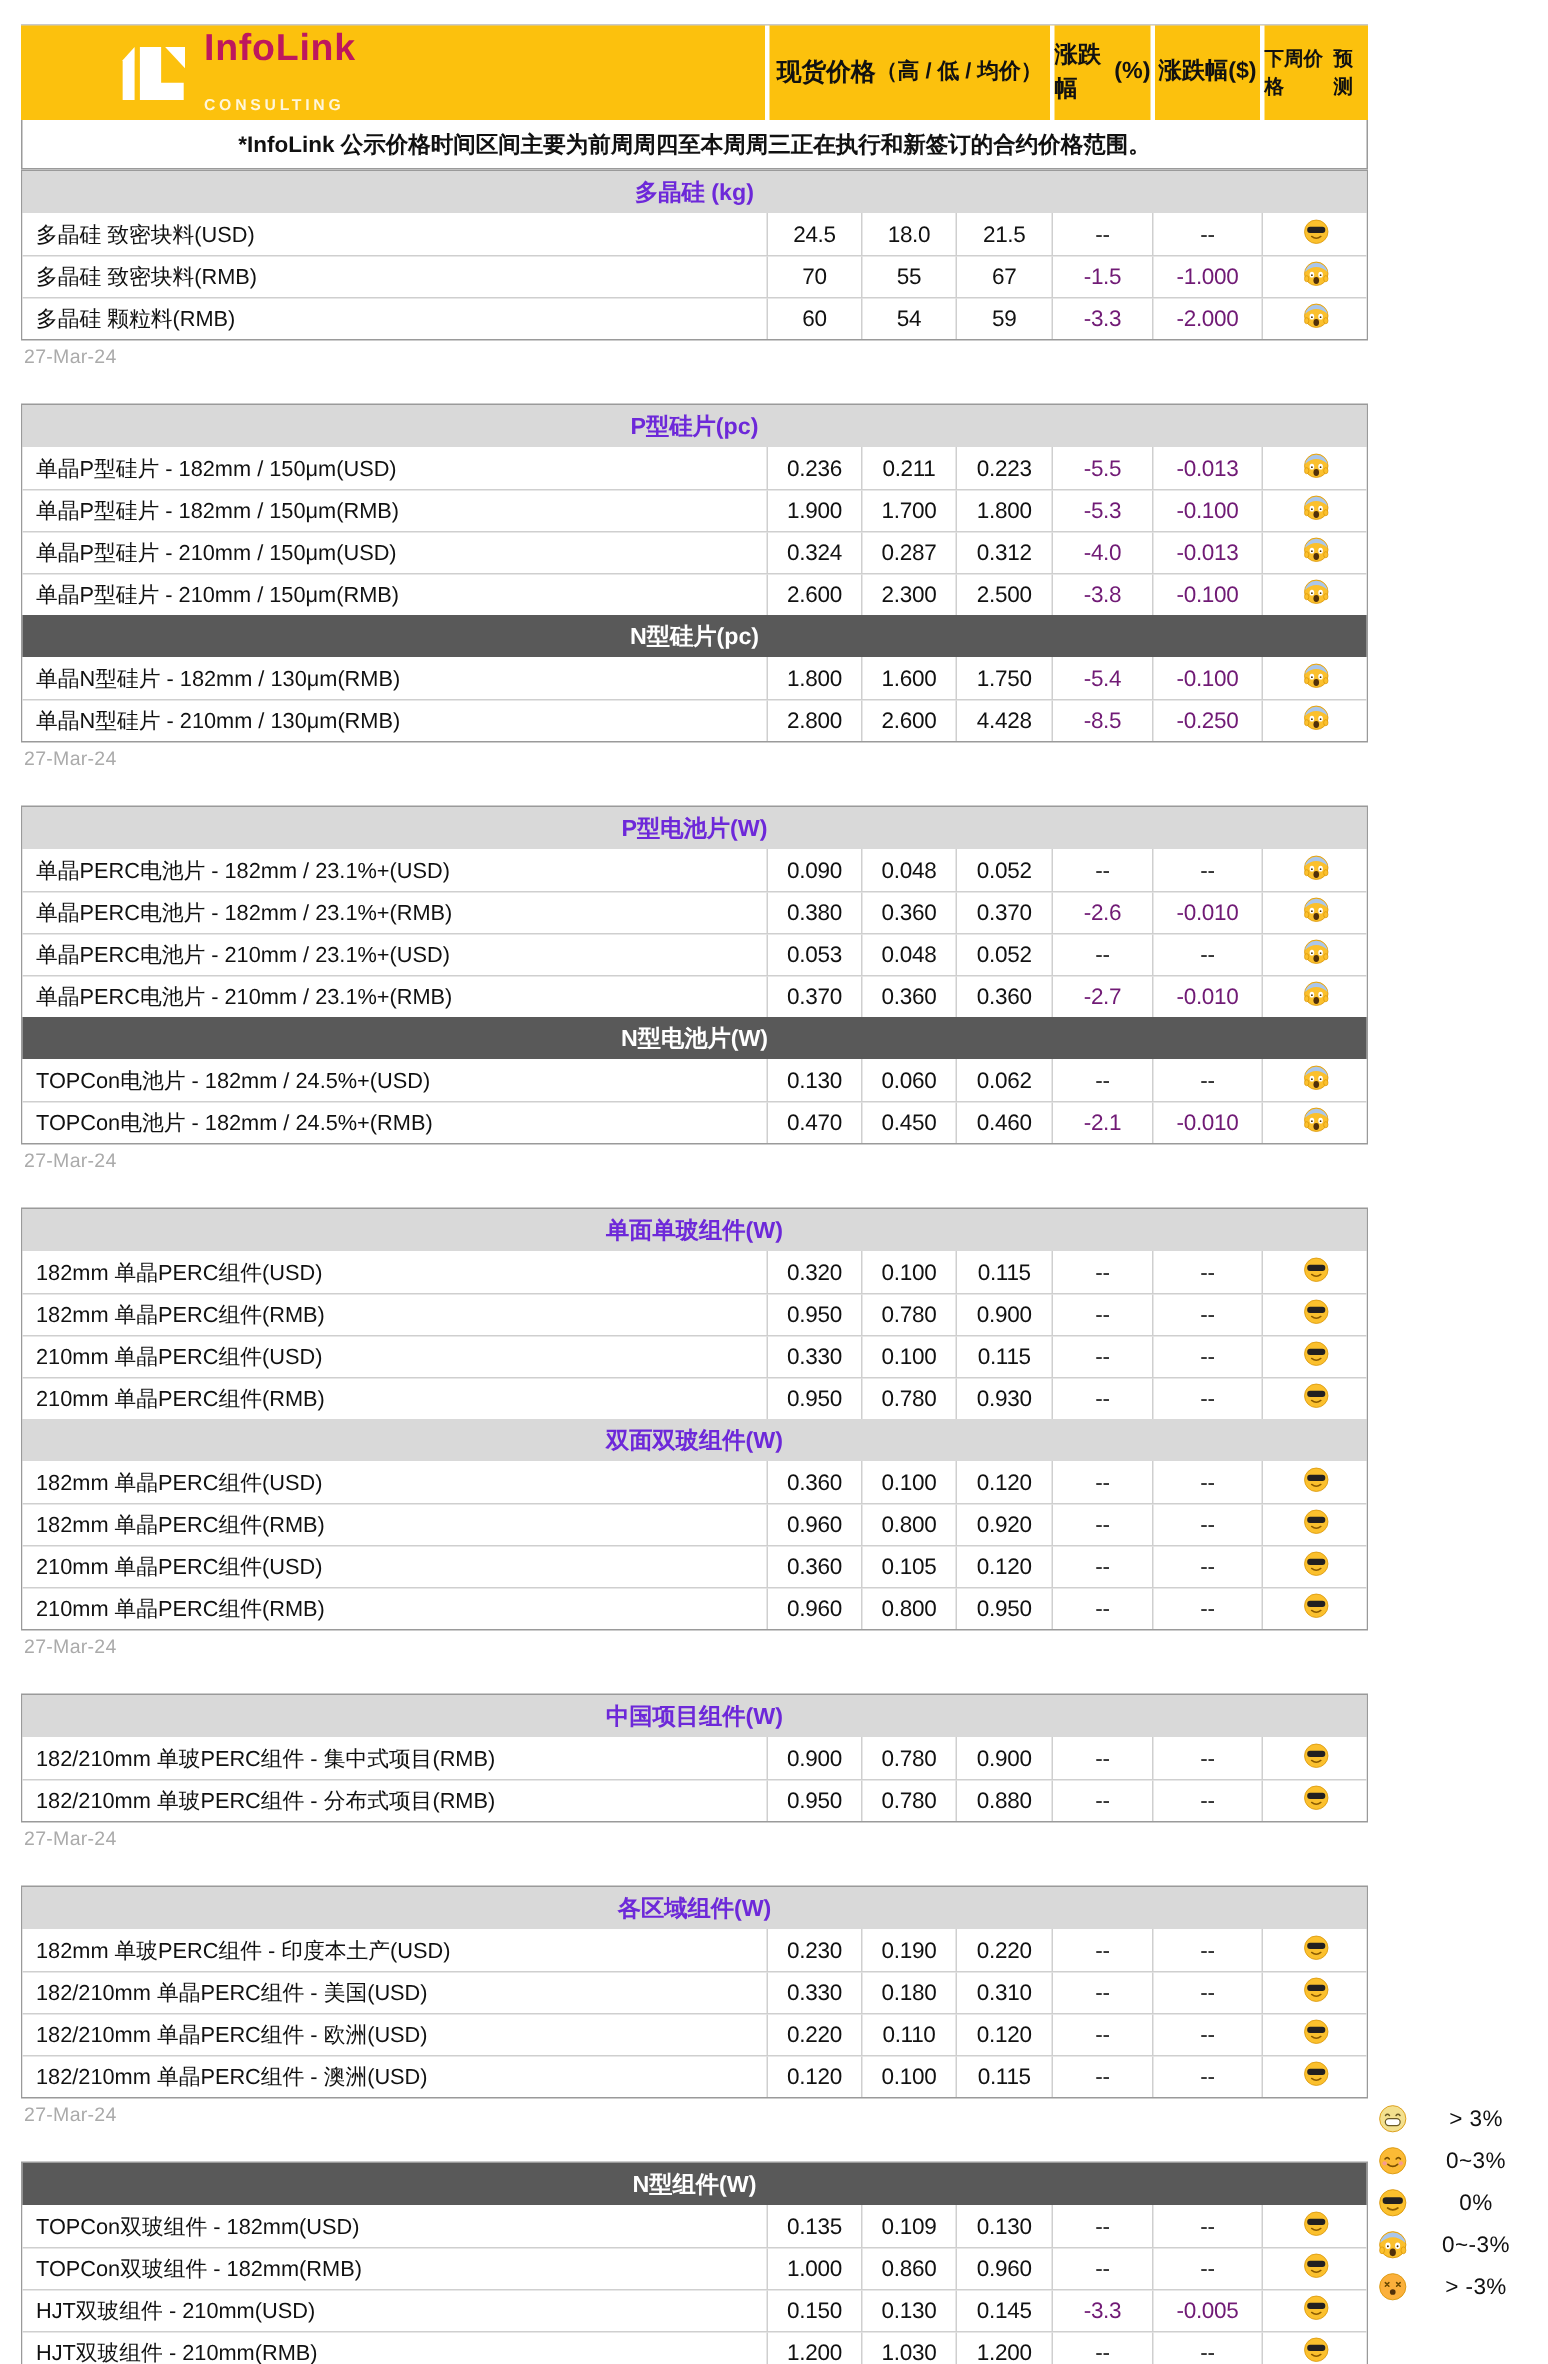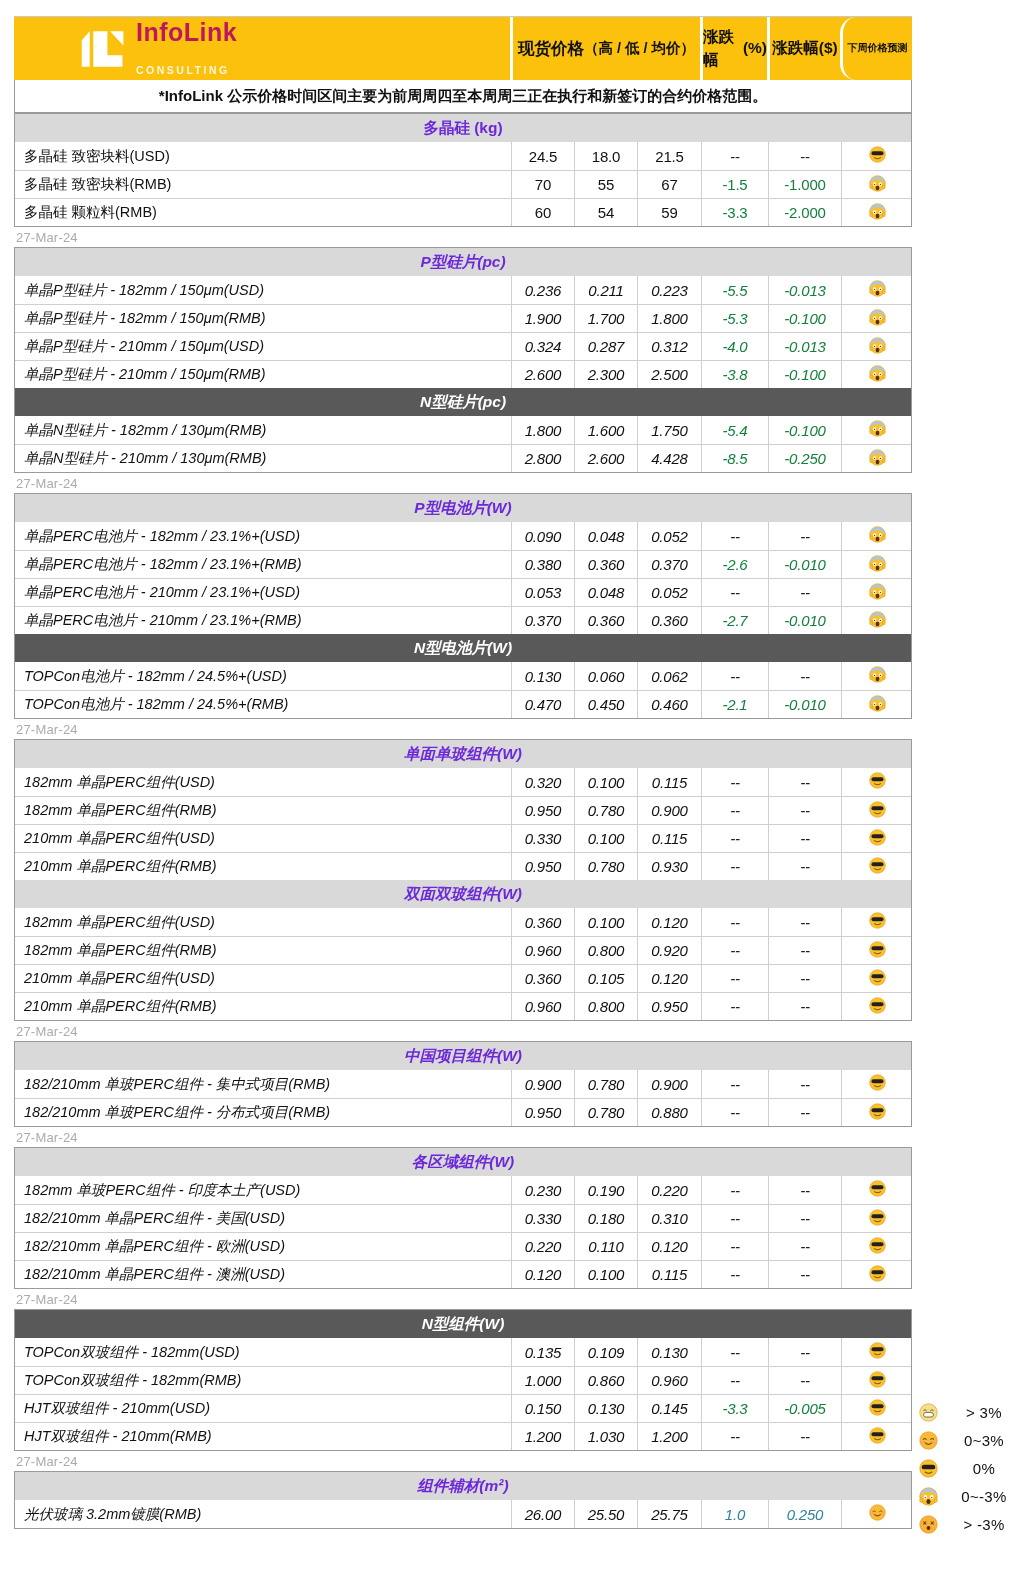--- a/index.html
+++ b/index.html
@@ -14,46 +14,46 @@
   .hdr { display:flex; height:64px; background:#FCC10D; border-top:1px solid #c9c9c9; }
   .hcell { display:flex; flex-direction:row; justify-content:center; align-items:center;
            font-weight:bold; line-height:1.45; border-left:3px solid #fff; }
   .hcell.first { border-left:none; }
   .h-logo { width:496px; flex:none; display:flex; flex-direction:row; align-items:center;
             justify-content:flex-start; padding-left:66px; }
   .h-spot { width:190px; flex:none; font-size:16.5px; }
   .h-spot .sub { font-size:14.5px; }
   .h-pct { width:67px; flex:none; font-size:15.5px; }
   .h-usd { width:73px; flex:none; font-size:15.5px; }
-  .h-fc  { width:72px; flex:none; font-size:10px;border-radius:16px; }
+  .h-fc  { width:72px; flex:none; font-size:13px; }
   .logo-mark { width:46px; height:42px; margin-right:10px; flex:none; }
   .logo-texts { display:flex; flex-direction:column; align-items:flex-start; }
   .logo-name { color:#be185d; font-weight:bold; font-size:25px; letter-spacing:0.5px; line-height:1.05; }
   .logo-tag  { color:rgba(255,255,255,0.85); font-weight:bold; font-size:10.5px; letter-spacing:2.5px; margin-top:18px; }
 
   
   .note { height:33px; display:flex; align-items:center; justify-content:center;
           border:1px solid #9a9a9a; border-top:none; font-weight:bold; font-size:15px; background:#fff; }
 
   
   .block { border:1px solid #9a9a9a; background:#fff; }
-  .block + .block, .date + .block { margin-top:0;font-style:italic; }
+  .block + .block, .date + .block { margin-top:22px; }
   .band { height:28px; display:flex; align-items:center; justify-content:center;
           font-weight:bold; font-size:15.5px; }
   .band.light { background:#D9D9D9; color:#6d28d9; }
   .band.dark  { background:#595959; color:#fff; }
   .row { display:flex; height:28px; background:#fff; border-top:1px solid #cfcfcf; }
   .band + .row { border-top:none; }
   .c { display:flex; align-items:center; justify-content:center; font-size:15px;
        border-left:1px solid #cfcfcf; flex:none; letter-spacing:-0.2px; }
   .c.name { width:496px; justify-content:flex-start; padding-left:9px; border-left:none;
             font-size:14.5px; letter-spacing:0; white-space:nowrap; overflow:hidden; }
   .c.high { width:63px; } .c.low { width:63px; } .c.avg { width:64px; }
   .c.pct { width:67px; } .c.usd { width:73px; } .c.fc { width:72px; }
-  .neg { color:#15803d; }
+  .neg { color:#701a75; }
   .pos { color:#31849B; }
   .dash { color:#222; }
   .date { height:20px; font-size:13px; color:#ABABAB; padding:3px 0 0 2px; letter-spacing:0.2px; }
 
   
   .legend { position:absolute; left:916px; top:1398px; width:112px; }
   .li { height:28px; display:flex; align-items:center; }
   .li .ic { width:24px; display:flex; justify-content:center; flex:none; }
   .li .lb { flex:1; text-align:center; font-size:15px; font-weight:500; letter-spacing:0.3px; }
 </style>

